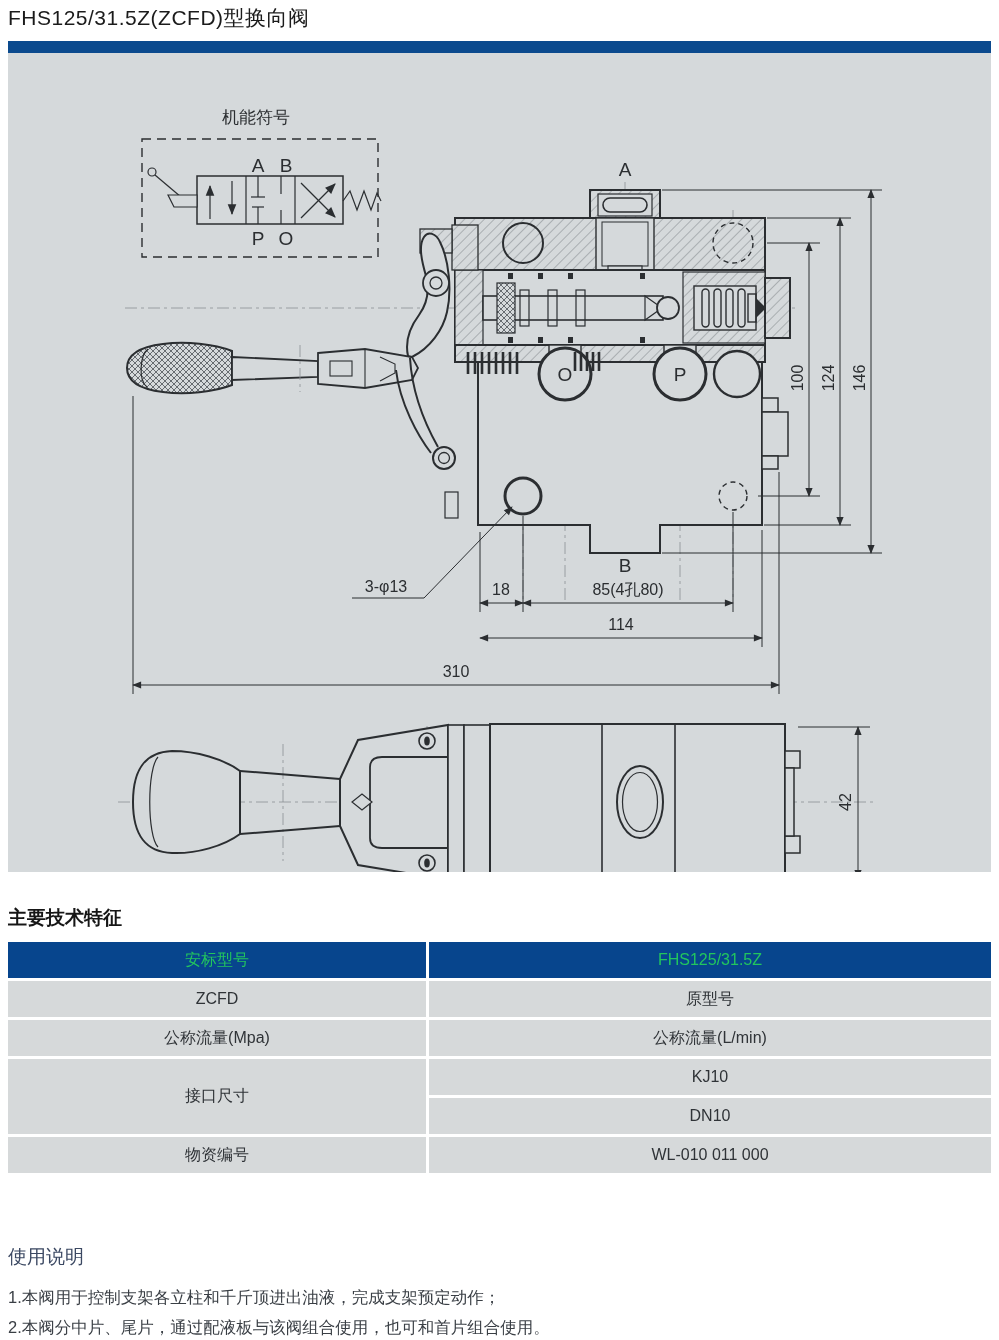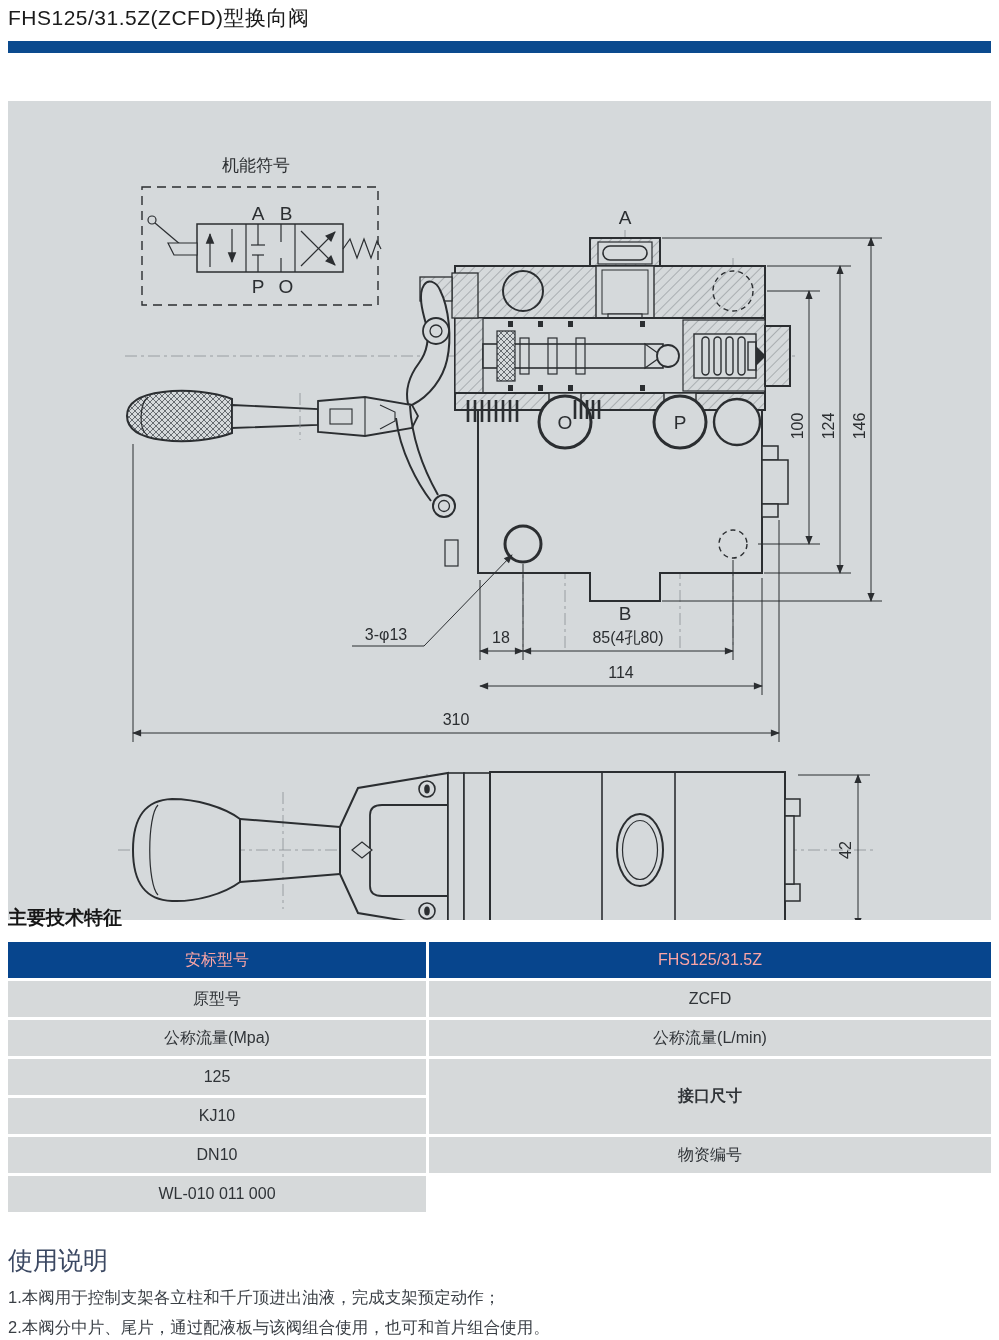--- a/index.html
+++ b/index.html
@@ -1,27 +1,27 @@
 <!DOCTYPE html>
 <html><head>
 <meta charset="utf-8">
 <style>
   html,body{margin:0;padding:0;background:#fff;}
   body{width:999px;height:1340px;font-family:"Liberation Sans",sans-serif;overflow:hidden;}
   .page{position:relative;width:999px;height:1196px;background:#fff;}
   .title{position:absolute;left:8px;top:4px;font-size:21px;color:#1b1b1b;letter-spacing:.5px;}
   .panel{position:absolute;left:8px;top:41px;width:983px;height:831px;}
   .panel-bar{height:12px;background:#0b4a8e;}
-  .panel-body{height:819px;background:#d5d9db;position:relative;margin-top:48px;}
+  .panel-body{height:819px;background:#d5d9db;position:relative;}
   .spec-heading{position:absolute;left:8px;top:905px;font-size:19px;color:#161616;font-weight:bold;}
   .spec-table{position:absolute;left:8px;top:942px;width:983px;display:grid;grid-template-columns:418px 1fr;gap:3px;background:#fff;}
   .cell{background:#d6d9da;display:flex;align-items:center;justify-content:center;font-size:16px;color:#2f3337;height:36px;}
-  .cell.blue{background:#07458d;color:#fca5a5;}
-  .cell.span2{grid-row:span 2;height:auto;font-weight:bold;}
-  .usage-heading{position:absolute;left:8px;top:1244px;font-size:25px;color:#3b4862;}
+  .cell.blue{background:#07458d;color:#22c55e;}
+  .cell.span2{grid-row:span 2;height:auto;}
+  .usage-heading{position:absolute;left:8px;top:1244px;font-size:19px;color:#3b4862;}
   .usage-notes{position:absolute;left:8px;top:1282px;font-size:16.5px;color:#3a3f45;line-height:30px;}
   svg{display:block;}
   .t1{stroke:#2b2e31;stroke-width:1.2;fill:none;}
   .t2{stroke:#2b2e31;stroke-width:2;fill:none;}
   .fillg{fill:#d5d9db;}
   .cl{stroke:#8b9195;stroke-width:.8;fill:none;stroke-dasharray:12 4 3 4;}
   .dim{stroke:#2b2e31;stroke-width:1;fill:none;}
   .lbl{fill:#2b2e31;font-size:16px;font-family:"Liberation Sans",sans-serif;}
   .lblBig{fill:#2b2e31;font-size:19px;font-family:"Liberation Sans",sans-serif;}
 </style>
@@ -277,27 +277,26 @@
       </svg>
     </div>
   </div>
 
   <div class="spec-heading">主要技术特征</div>
 
   <div class="spec-table">
     <div class="cell blue">安标型号</div>
     <div class="cell blue">FHS125/31.5Z</div>
 
+    <div class="cell">ZCFD</div>
     <div class="cell">原型号</div>
-    <div class="cell">ZCFD</div>
 
     <div class="cell">公称流量(Mpa)</div>
 
     <div class="cell">公称流量(L/min)</div>
-    <div class="cell">125</div>
 
     <div class="cell span2">接口尺寸</div>
     <div class="cell">KJ10</div>
     <div class="cell">DN10</div>
 
     <div class="cell">物资编号</div>
     <div class="cell">WL-010 011 000</div>
   </div>
 
   <div class="usage-heading">使用说明</div>

